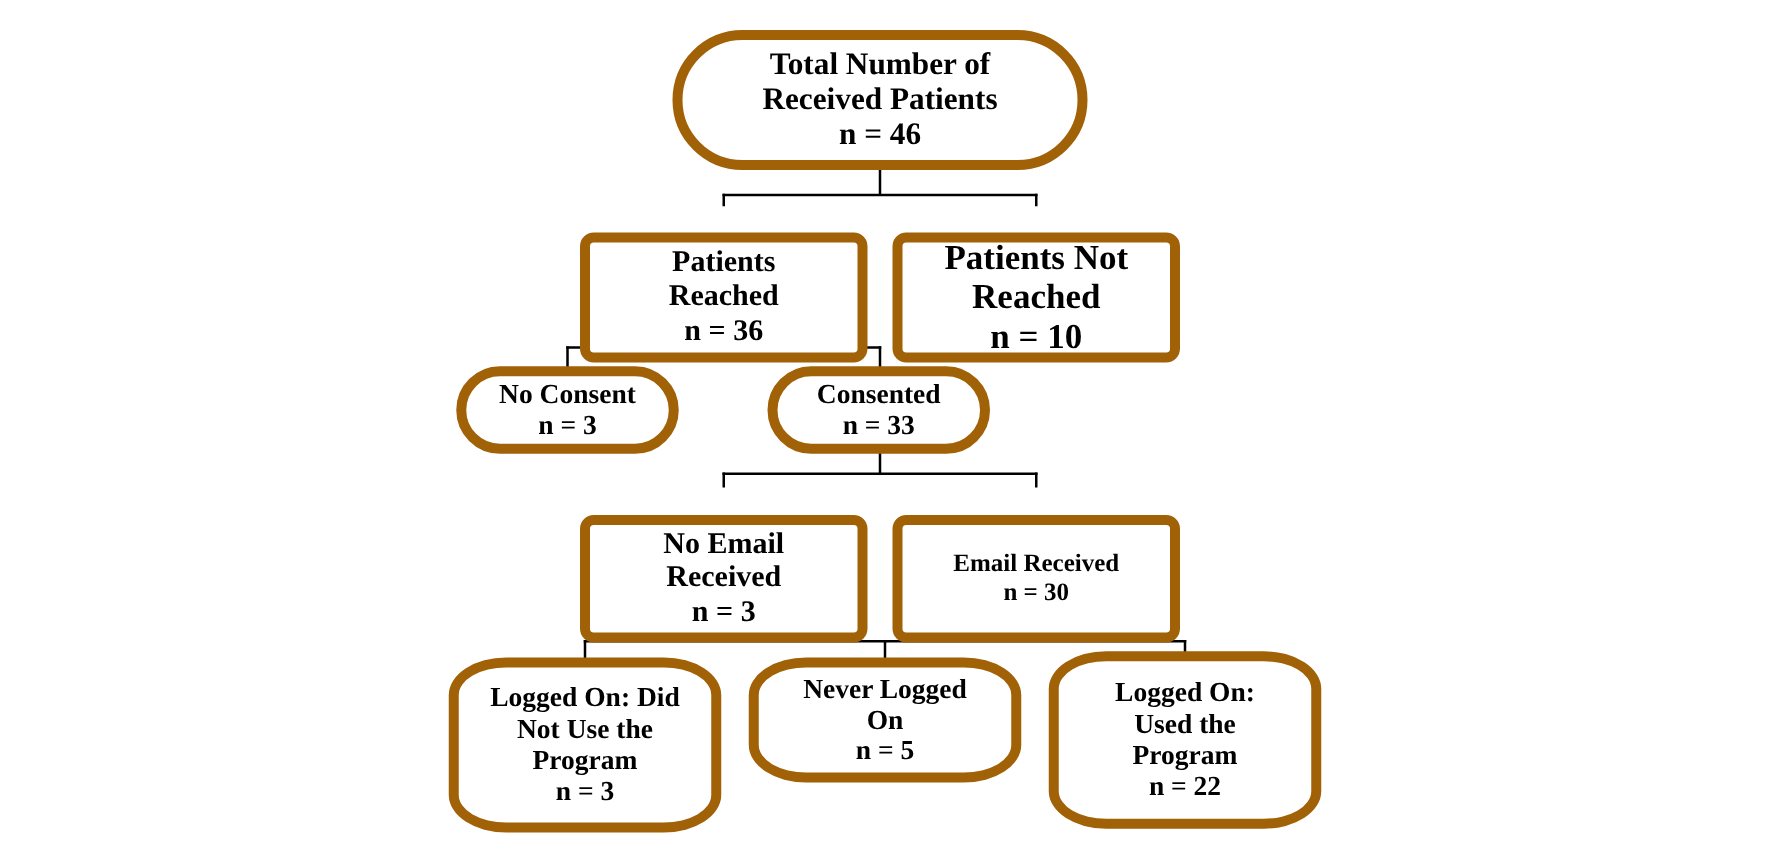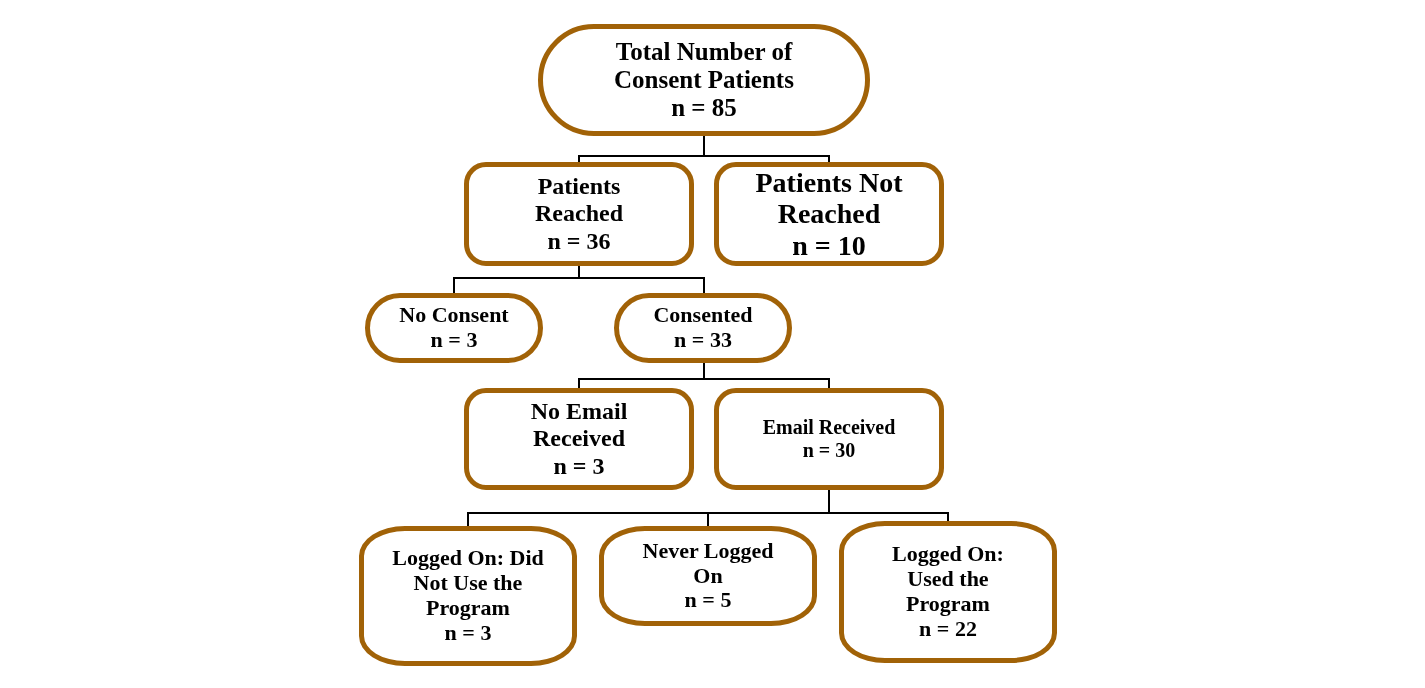--- a/index.html
+++ b/index.html
@@ -13,38 +13,38 @@
     width: 1425px;
     height: 688px;
     background: #ffffff;
     overflow: hidden;
     font-family: "Liberation Serif", "DejaVu Serif", serif;
   }
   .node {
     position: absolute;
     box-sizing: border-box;
     background: #ffffff;
-    border: 5px solid #a16207;
+    border: 8px solid #a16207;
     display: flex;
     flex-direction: column;
     align-items: center;
     justify-content: center;
     text-align: center;
     color: #000000;
     font-weight: bold;
     line-height: 1.13;
     z-index: 3;
   }
   .node .line {
     display: block;
     white-space: nowrap;
   }
   
   .pill      { border-radius: 999px; }
-  .rrect     { border-radius: 22px; }
+  .rrect     { border-radius: 11px; margin-top: 24px; }
   .barrel    { border-radius: 46px / 30px; }
 
   
   .conn {
     position: absolute;
     background: #000000;
     z-index: 1;
   }
   .vline { width: 2px; }
   .hline { height: 2px; }
@@ -70,22 +70,22 @@
   <div class="conn vline" style="left:828px; top:378px; height:12px;"></div>
 
   <div class="conn vline" style="left:828px; top:488px; height:25px;"></div>
   <div class="conn hline" style="left:467px; top:512px; width:482px;"></div>
   <div class="conn vline" style="left:467px; top:512px; height:16px;"></div>
   <div class="conn vline" style="left:707px; top:512px; height:16px;"></div>
   <div class="conn vline" style="left:947px; top:512px; height:16px;"></div>
 
   <div class="node pill" style="left:538px; top:24px; width:332px; height:112px; font-size:25px;">
     <span class="line">Total Number of</span>
-    <span class="line">Consent Patients</span>
-    <span class="line">n = 85</span>
+    <span class="line">Received Patients</span>
+    <span class="line">n = 46</span>
   </div>
 
   <div class="node rrect" style="left:464px; top:162px; width:230px; height:104px; font-size:24px;">
     <span class="line">Patients</span>
     <span class="line">Reached</span>
     <span class="line">n = 36</span>
   </div>
 
   <div class="node rrect" style="left:714px; top:162px; width:230px; height:104px; font-size:28px;">
     <span class="line">Patients Not</span>

